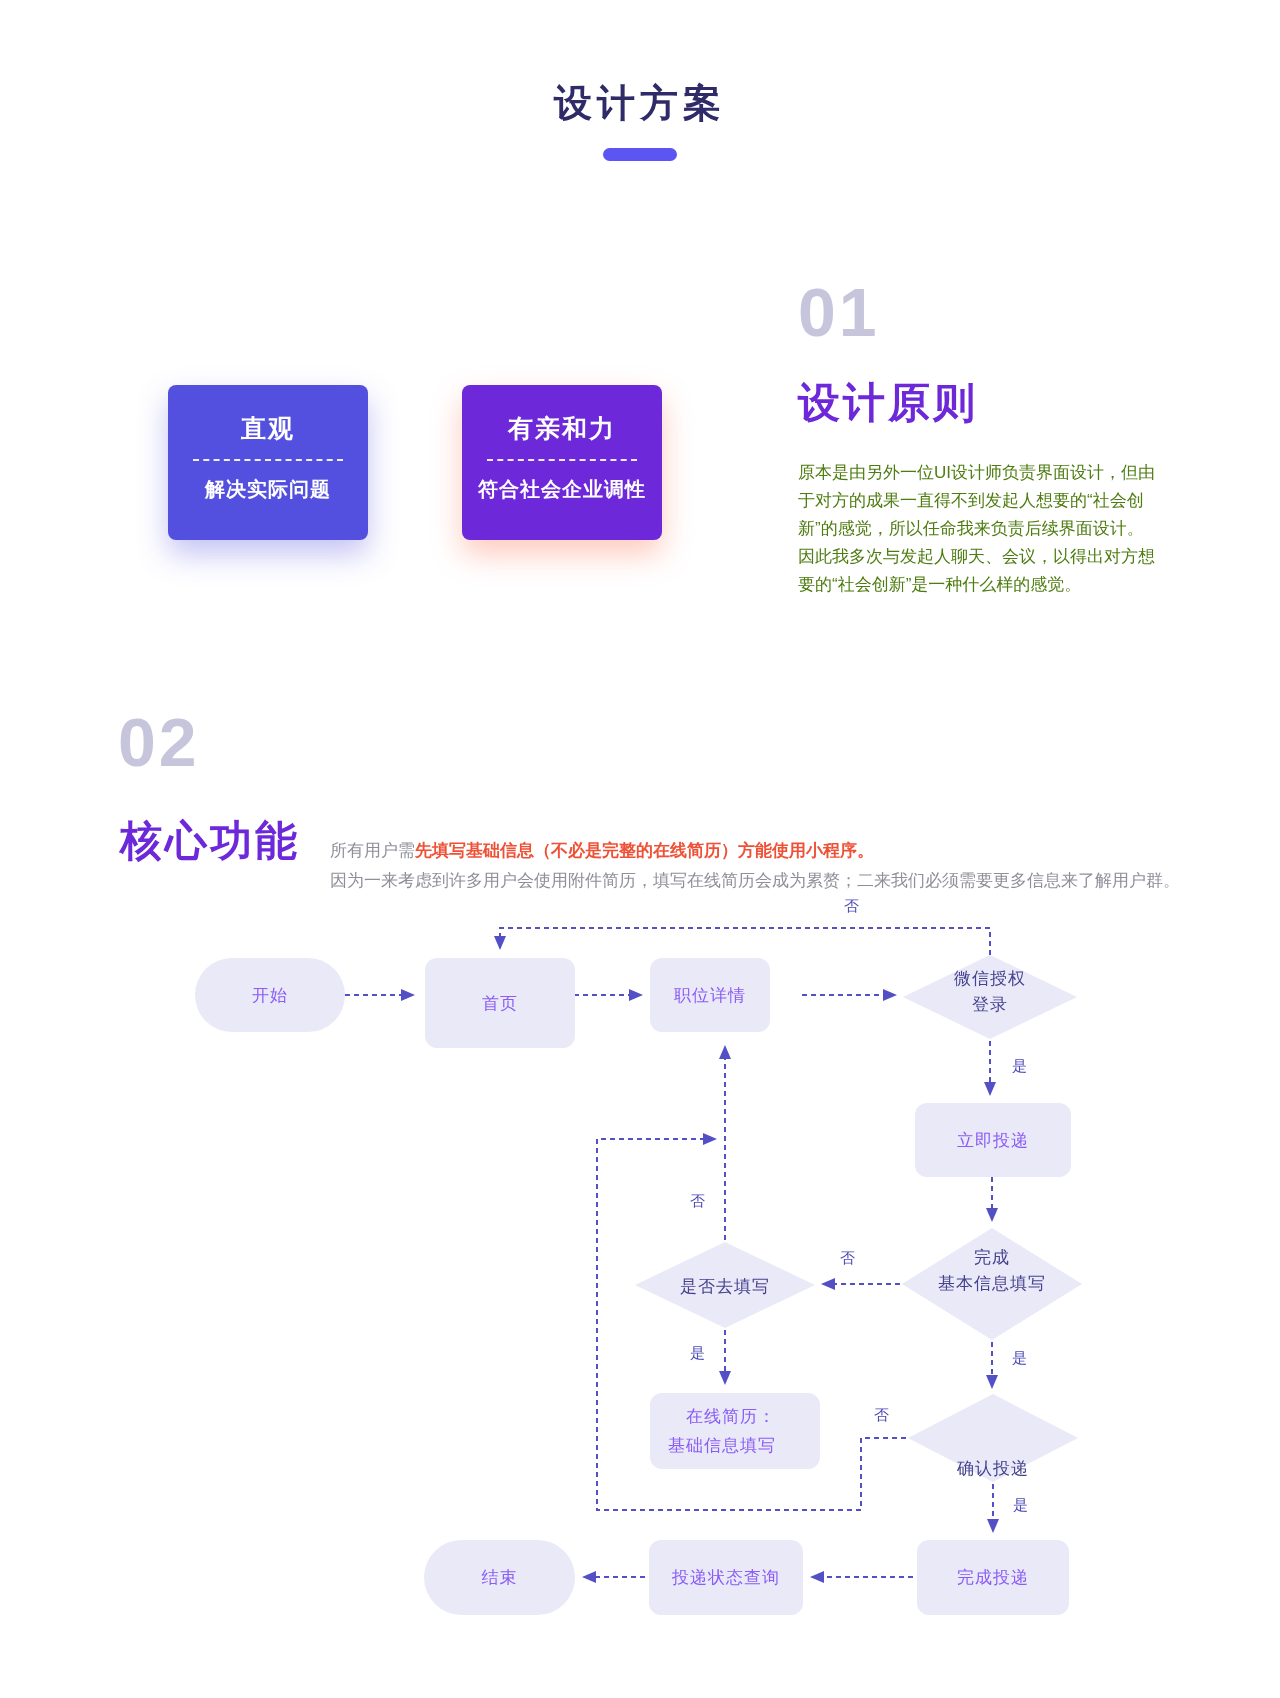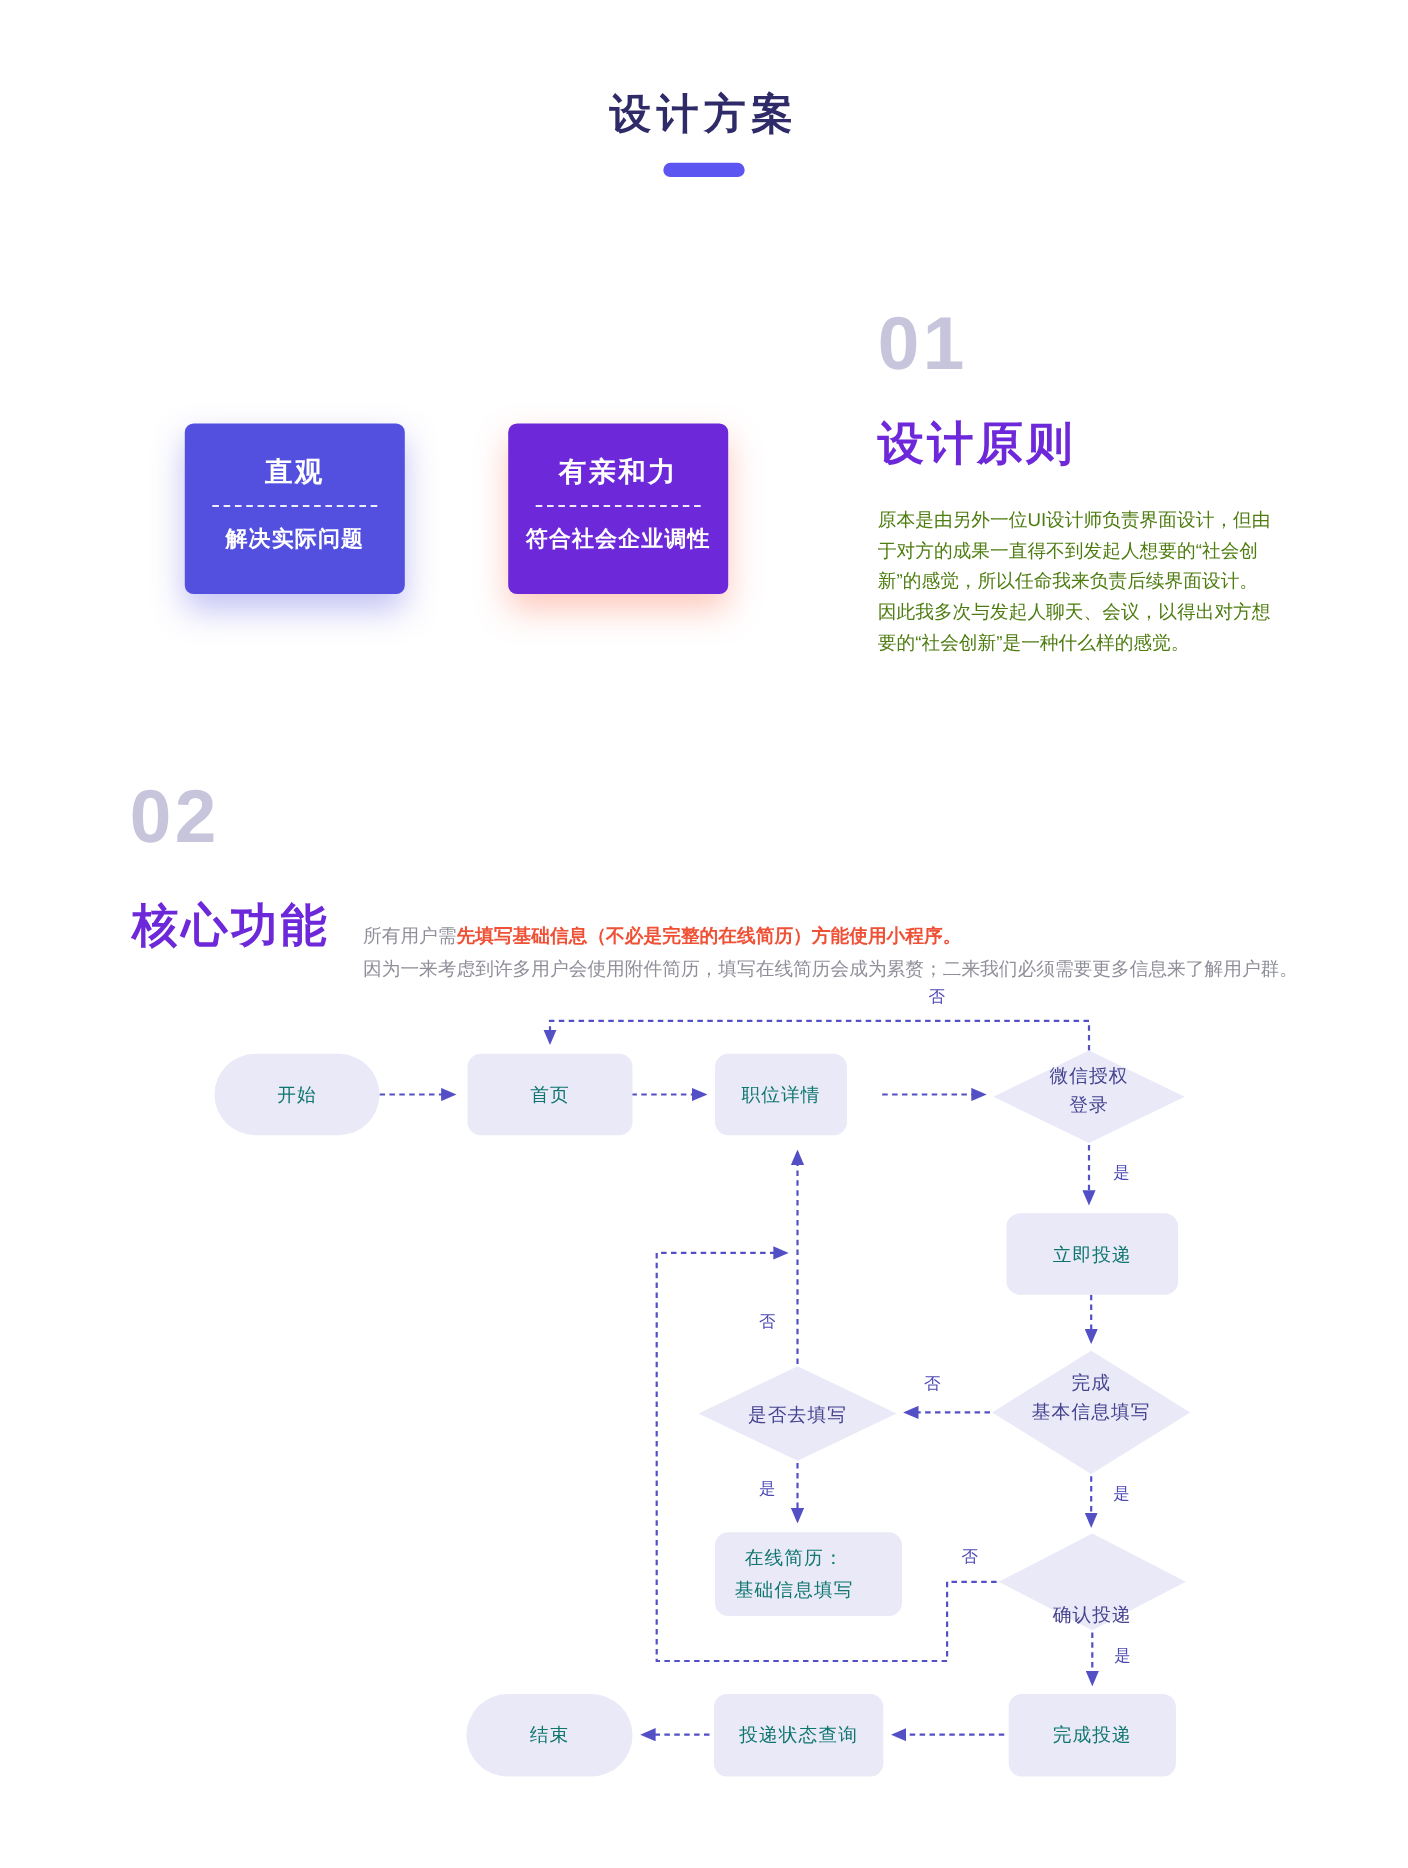--- a/index.html
+++ b/index.html
@@ -35,30 +35,30 @@
   .card-divider{width:150px;margin:14px auto 0;border-top:2px dashed rgba(255,255,255,.9);}
   .card-sub{margin-top:15px;font-size:20px;font-weight:700;letter-spacing:1px;}
   
   #num02{left:118px;top:708px;}
   #head02{left:120px;top:820px;}
   .desc{left:330px;top:836px;font-size:17px;color:#8f8f9a;line-height:30px;}
   .desc .hl{color:#ef5136;font-weight:700;}
   
   svg.flow{left:0;top:0;z-index:1;}
   .node{
-    z-index:2;background:#e9e9f8;border-radius:12px;color:#0f766e;font-size:17px;
+    z-index:2;background:#e9e9f8;border-radius:12px;color:#8b5cf6;font-size:17px;
     display:flex;align-items:center;justify-content:center;text-align:center;
     letter-spacing:1px;
   }
   .stadium{border-radius:38px;}
   .dtext{
     z-index:3;position:absolute;color:#45428f;font-size:17px;text-align:center;
     white-space:pre-line;line-height:26px;letter-spacing:1px;background:transparent;
   }
-  .node-left{justify-content:flex-start;text-align:center;padding-left:18px;
+  .node-left{justify-content:flex-start;text-align:right;padding-left:18px;
     white-space:pre-line;line-height:29px;}
   .edge-label{z-index:3;position:absolute;font-size:15px;color:#4c49b5;letter-spacing:1px;}
 </style>
 </head>
 <body>
 
 <div class="abs page-title">设计方案</div>
 <div class="abs title-pill"></div>
 
 <div class="abs big-number" id="num01">01</div>
@@ -113,21 +113,21 @@
   </g>
   <g fill="#e9e9f8">
     <polygon points="990,955 1077,997 990,1039 903,997"></polygon>
     <polygon points="992,1228 1082,1284 992,1340 902,1284"></polygon>
     <polygon points="725,1242 815,1285 725,1328 635,1285"></polygon>
     <polygon points="993,1394 1078,1438 993,1482 908,1438"></polygon>
   </g>
 </svg>
 
 <div class="abs node stadium" style="left: 195px; top: 958px; width: 150px; height: 74px; white-space: pre-line;">开始</div>
-<div class="abs node" style="left: 425px; top: 958px; width: 150px; height: 74px; white-space: pre-line;">首页</div>
+<div class="abs node" style="left: 425px; top: 958px; width: 150px; height: 90px; white-space: pre-line;">首页</div>
 <div class="abs node" style="left: 650px; top: 958px; width: 120px; height: 74px; white-space: pre-line;">职位详情</div>
 <div class="abs node" style="left: 915px; top: 1103px; width: 156px; height: 74px; white-space: pre-line;">立即投递</div>
 <div class="abs node node-left" style="left: 650px; top: 1393px; width: 152px; height: 76px; white-space: pre-line;">在线简历：
 基础信息填写</div>
 <div class="abs node" style="left: 917px; top: 1540px; width: 152px; height: 75px; white-space: pre-line;">完成投递</div>
 <div class="abs node" style="left: 649px; top: 1540px; width: 154px; height: 75px; white-space: pre-line;">投递状态查询</div>
 <div class="abs node stadium" style="left: 424px; top: 1540px; width: 151px; height: 75px; white-space: pre-line;">结束</div>
 
 <div class="dtext" style="left: 905px; top: 966px; width: 170px; white-space: pre-line;">微信授权
 登录</div>

